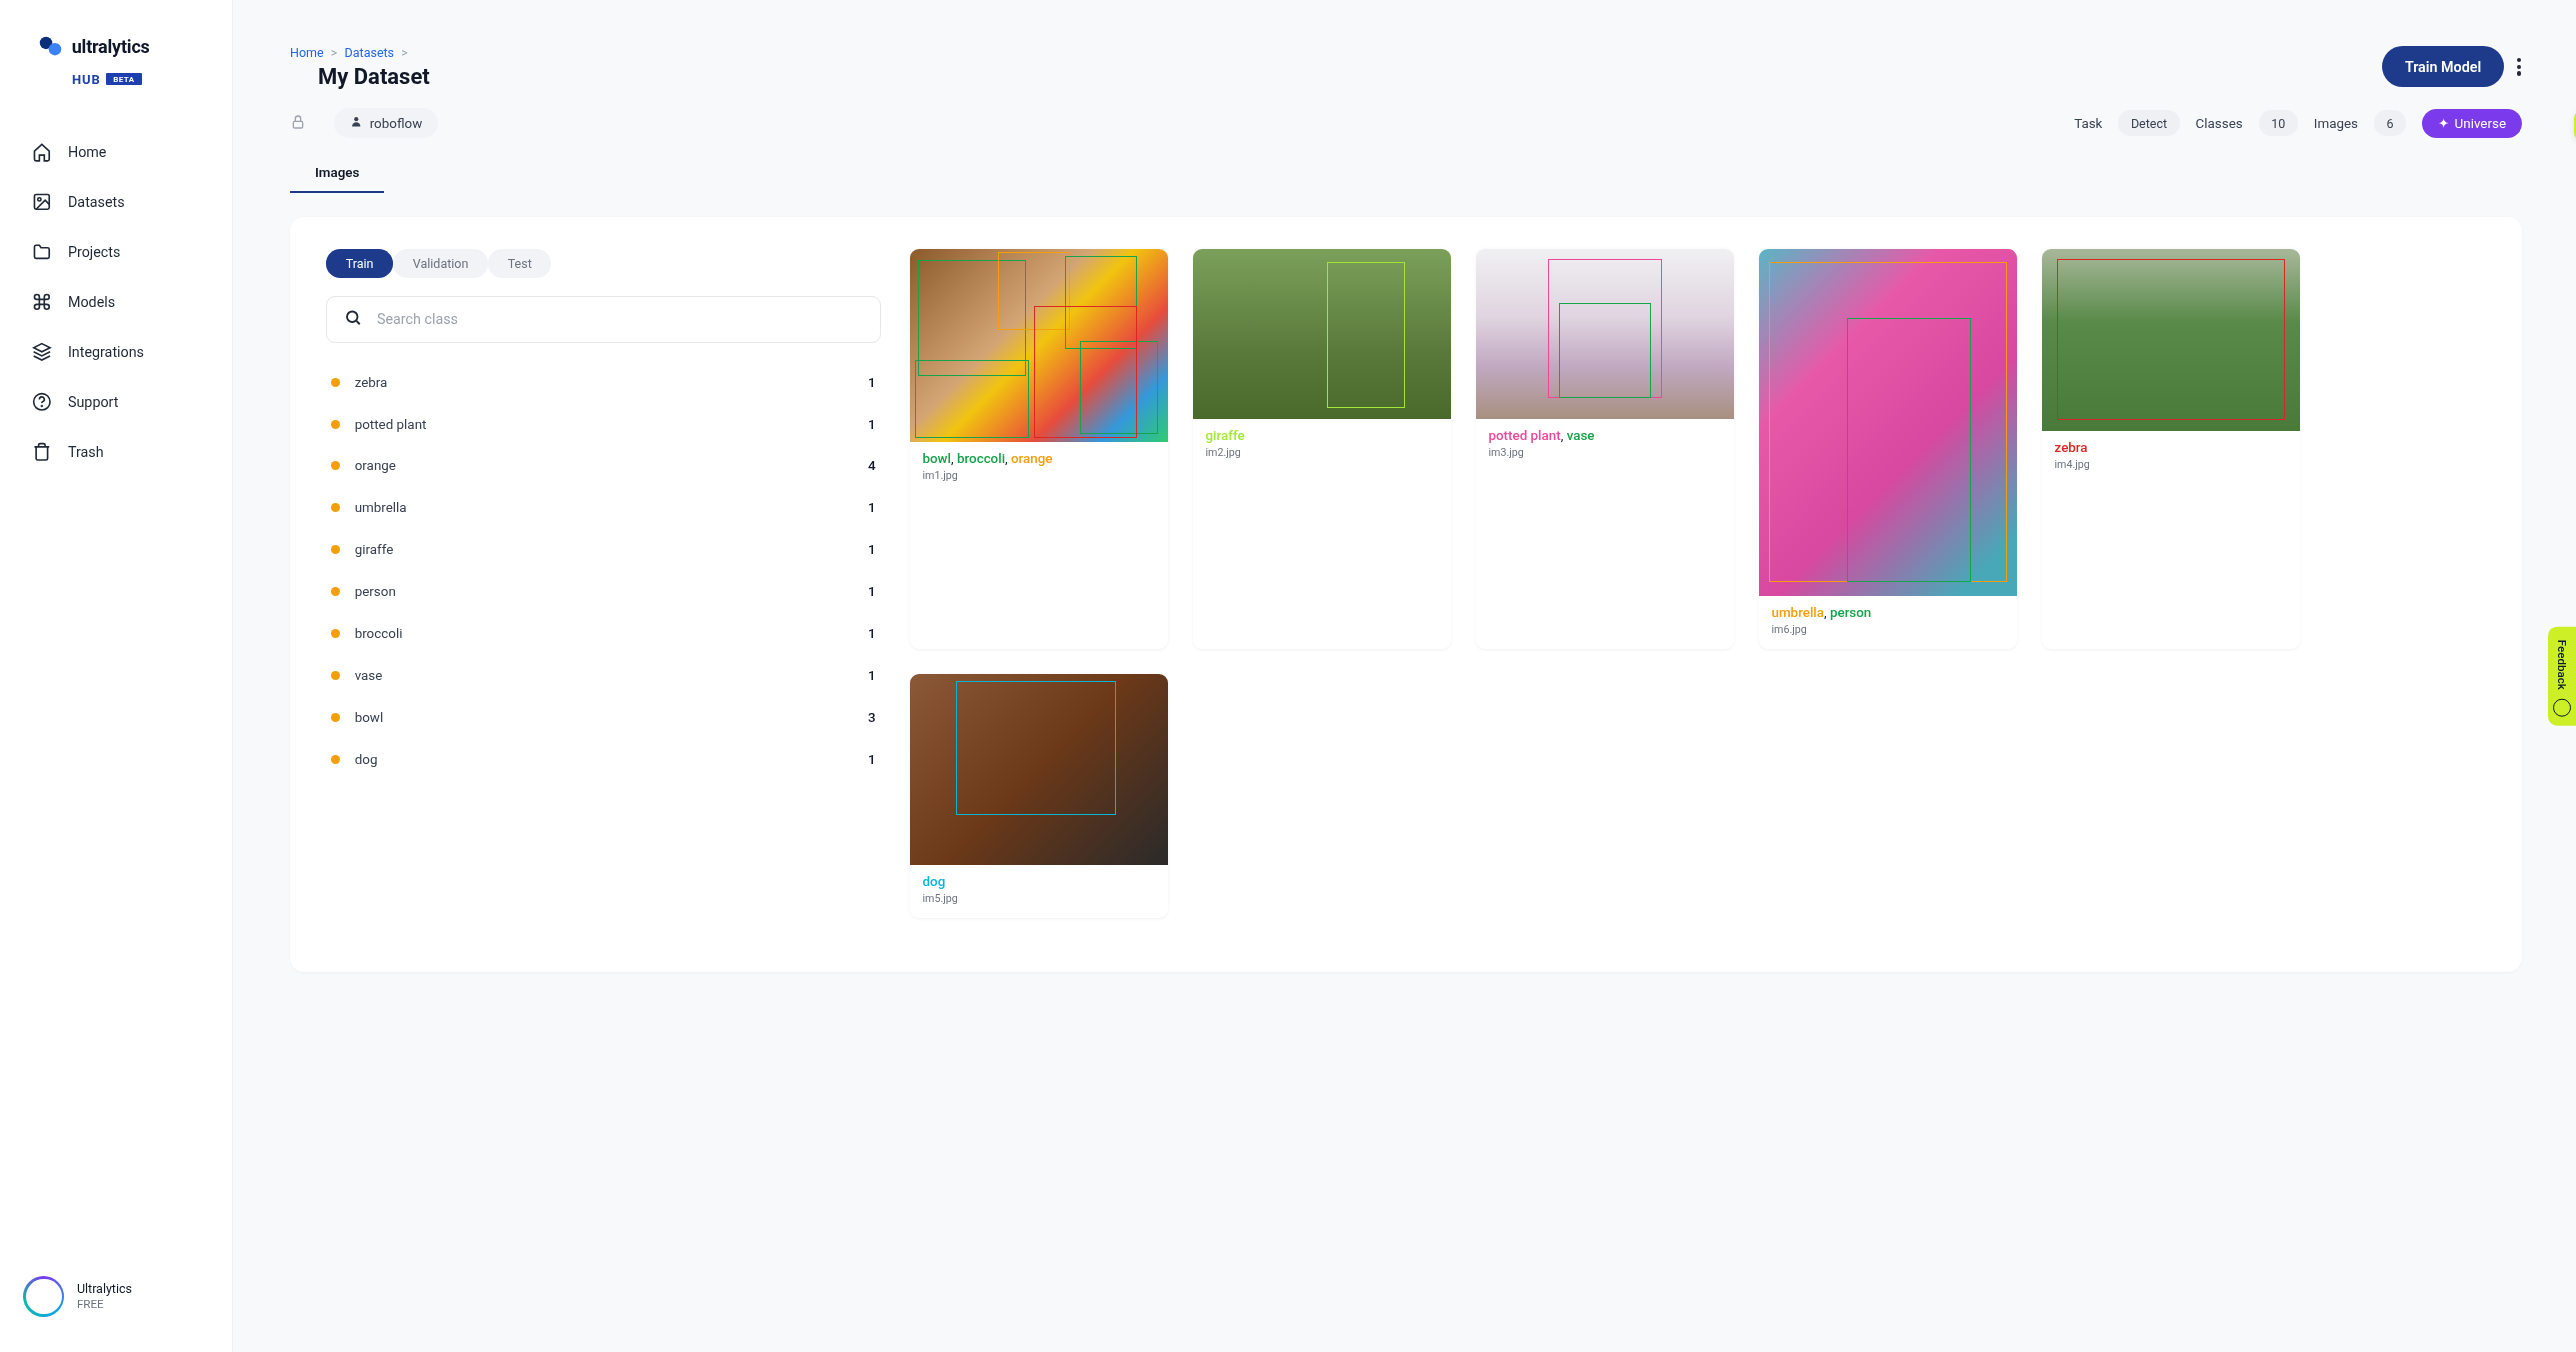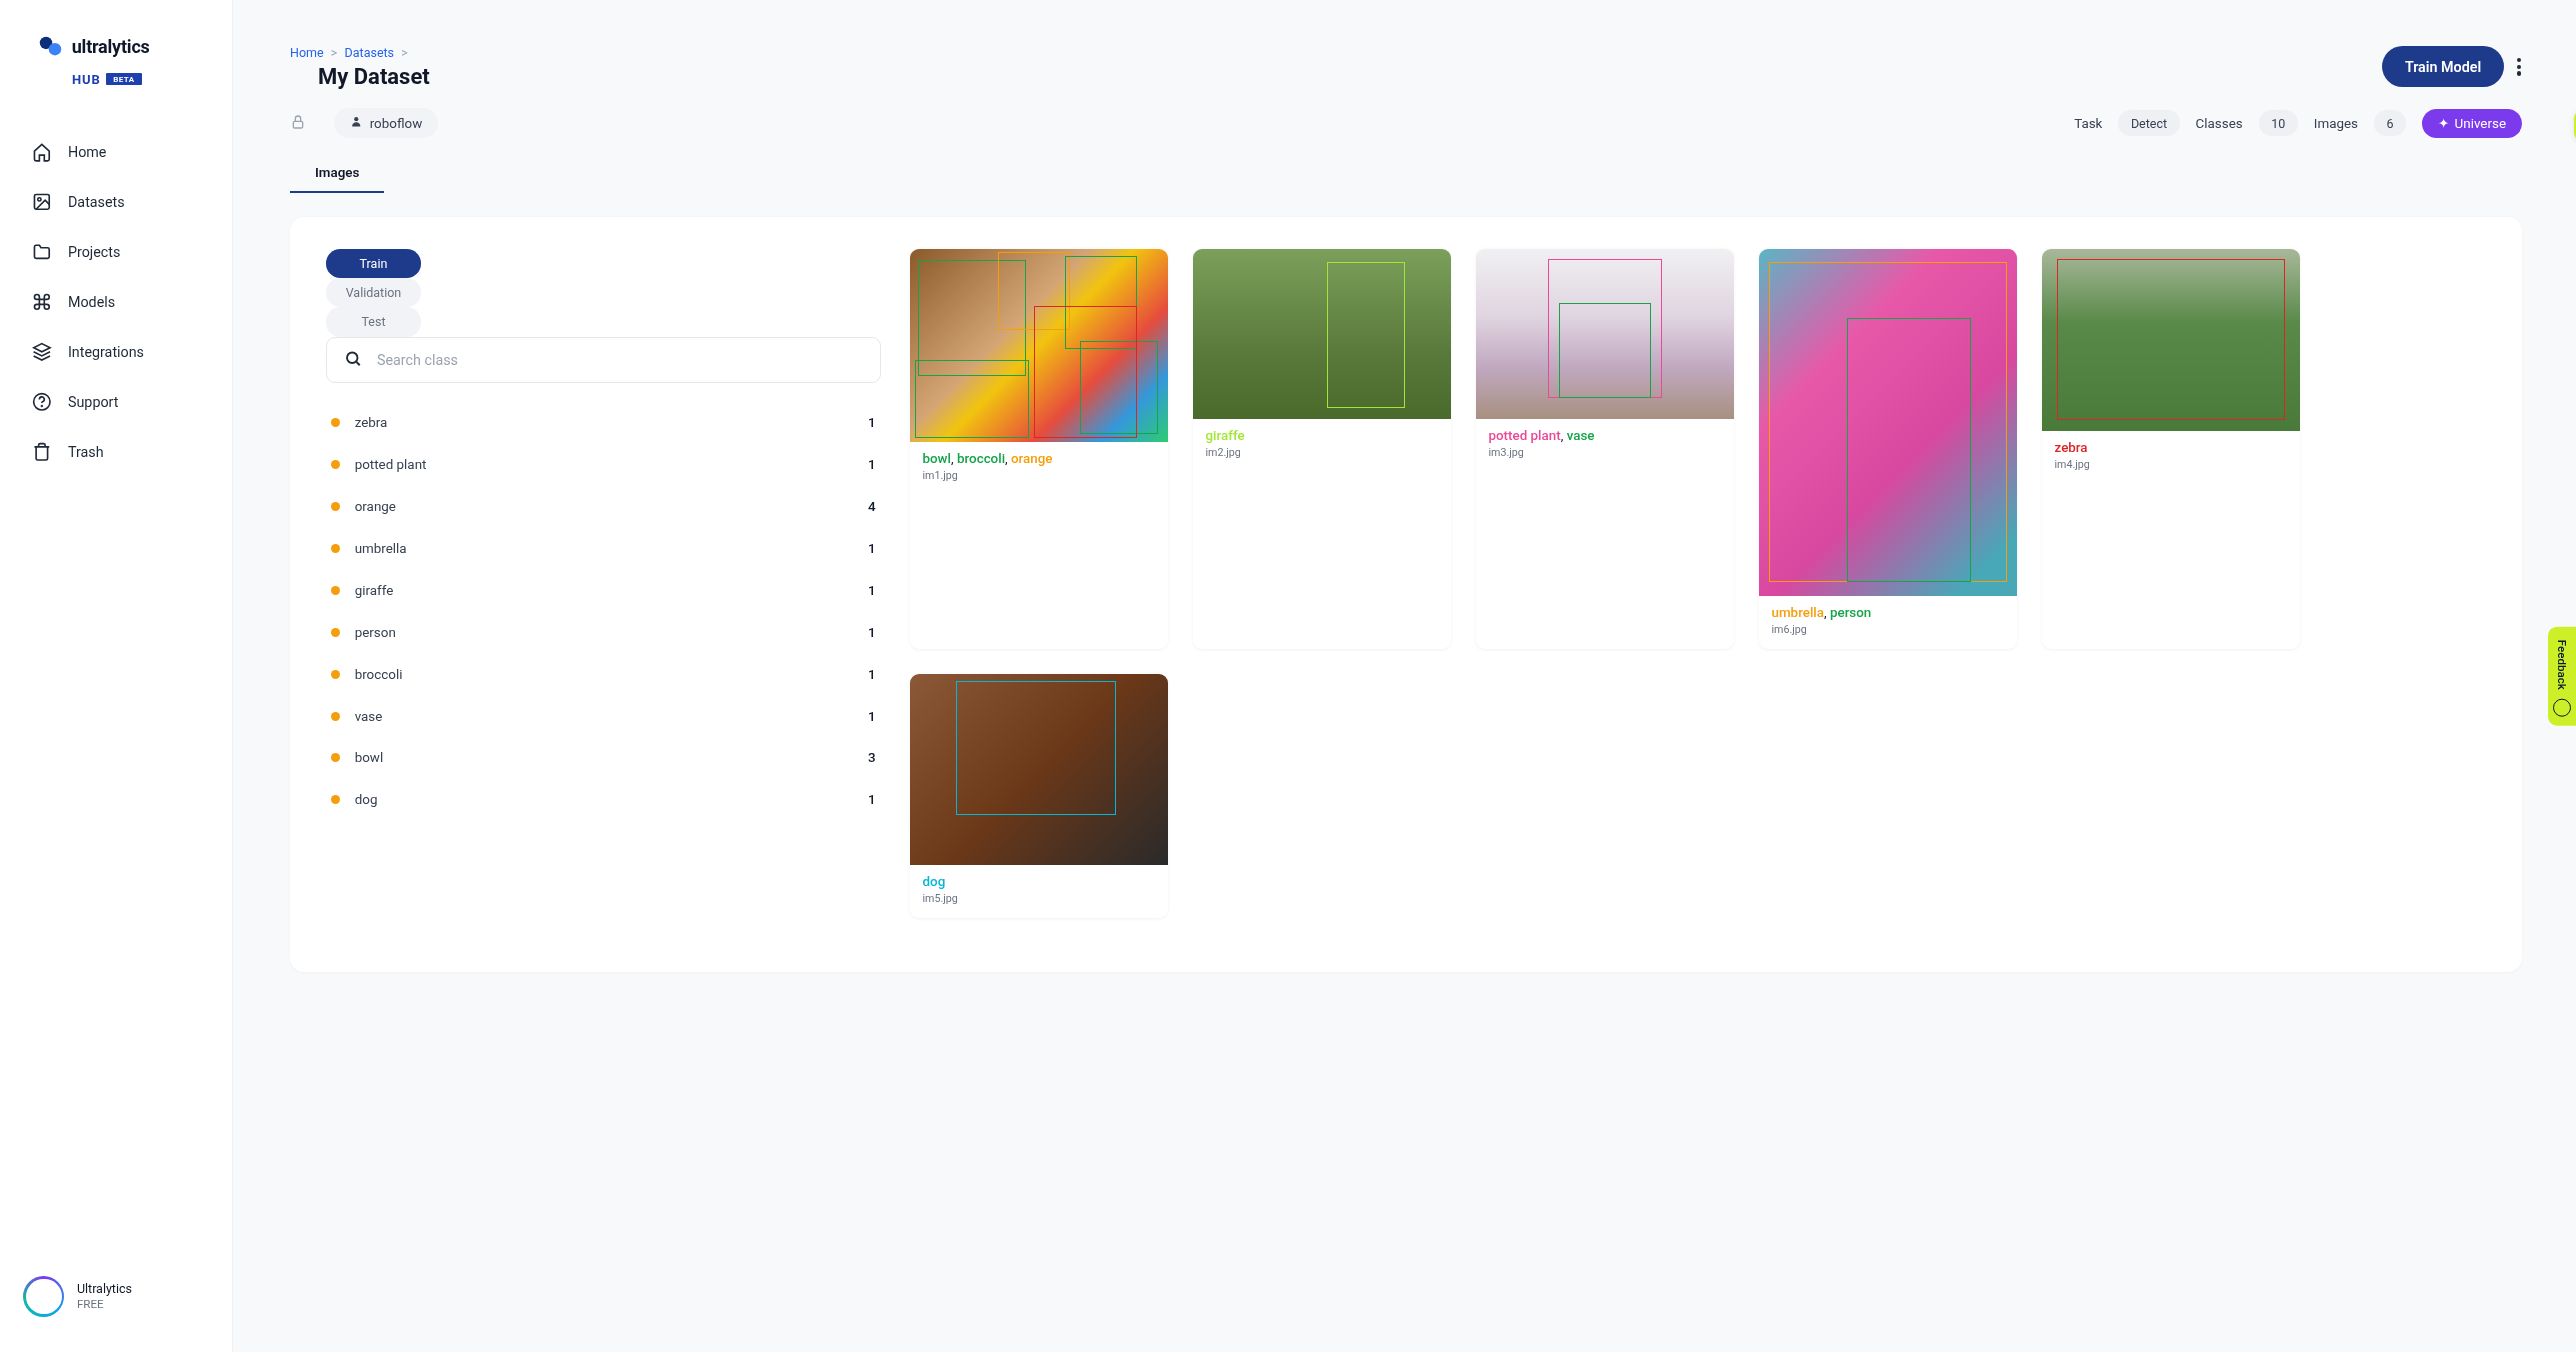--- a/index.html
+++ b/index.html
@@ -44,21 +44,21 @@
 .meta-pill { background: #eef0f4; padding: 5.4px 12.5px; border-radius: 12.5px; font-size: 12.5px; color: #374151; }
 .universe-pill { background: #7c3aed; color: #fff; padding: 7.2px 16px; border-radius: 18px; font-size: 13.4px; display: flex; align-items: center; gap: 5.4px; }
 
 .tabs2 { display: flex; gap: 9px; border-bottom: 0.9px solid transparent; margin-bottom: 0; }
 .tab2 { padding: 10.7px 25px; font-size: 13.4px; color: #6b7280; cursor: pointer; }
 .tab2.active { color: #111827; border-bottom: 2.7px solid #1e3a8a; font-weight: 600; }
 
 .panel { background: #fff; border-radius: 14.3px; padding: 32px 36px 54px; margin-top: 23px; box-shadow: 0 0.9px 2.7px rgba(0,0,0,0.04); }
 .panel-body { display: flex; gap: 29px; }
 .left-col { width: 555px; flex-shrink: 0; }
-.split-tabs { display: inline-flex; gap: 0; margin-bottom: 0; flex-direction: column; }
+.split-tabs { display: inline-flex; gap: 0; margin-bottom: 18px; }
 .split-tab { padding: 7.2px 19.7px; font-size: 12.5px; color: #6b7280; background: transparent; border: none; cursor: pointer; border-radius: 14.3px; }
 .split-tab.active { background: #1e3a8a; color: #fff; }
 .split-tab.inactive { background: #f1f3f6; }
 .search-wrap { position: relative; }
 .search-input { width: 100%; padding: 14.3px 18px 14.3px 50px; border: 0.9px solid #e5e7eb; border-radius: 9px; font-size: 14.3px; color: #374151; background: #fff; }
 .search-input::placeholder { color: #9ca3af; }
 .search-icon-pos { position: absolute; left: 18px; top: 50%; transform: translateY(-50%); color: #1f2937; }
 .class-list { margin-top: 25px; display: flex; flex-direction: column; gap: 12.5px; }
 .class-row { display: flex; align-items: center; gap: 14.3px; padding: 7.2px 5.4px; font-size: 13.4px; color: #374151; cursor: pointer; }
 .class-dot { width: 9px; height: 9px; border-radius: 50%; background: #f59e0b; }

